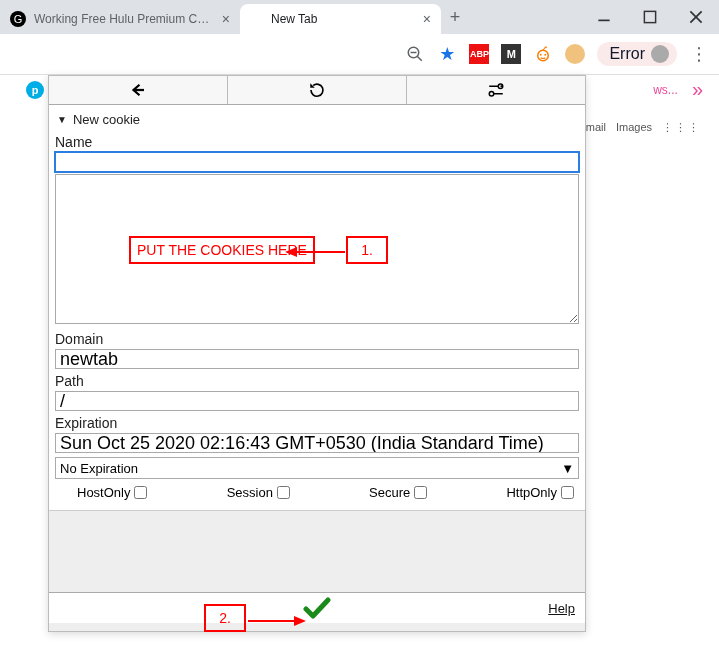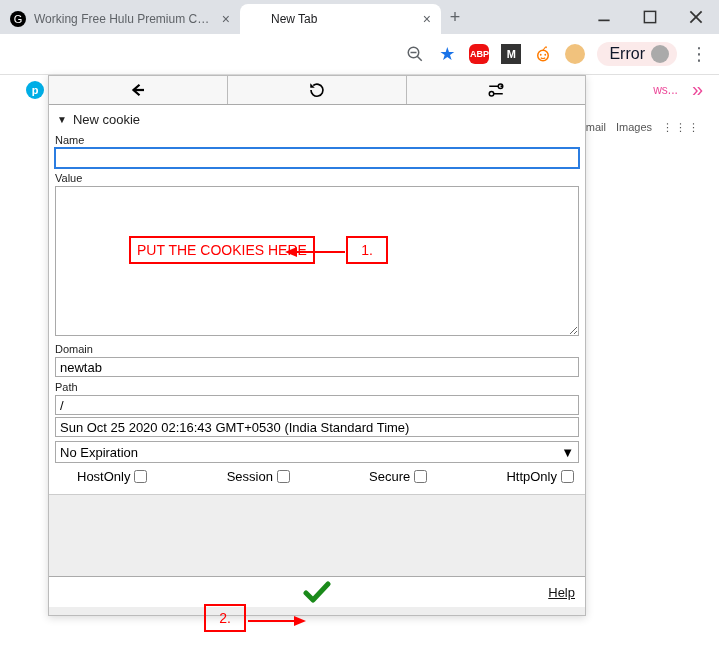--- a/index.html
+++ b/index.html
@@ -57,21 +57,21 @@
     align-items:center;
     justify-content:flex-end;
     gap:12px;
     padding: 0 10px;
     background:#fff;
     border-bottom:1px solid #e0e0e0;
   }
   .tb-icon { width:20px; height:20px; display:flex; align-items:center; justify-content:center;}
   .star { color:#1a73e8; font-size:18px;}
   .zoomout { color:#5f6368; font-size:18px;}
-  .abp { width:20px;height:20px;background:#e11;border-radius:6px;color:#fff;font-size:9px;font-weight:bold;display:flex;align-items:center;justify-content:center;}
+  .abp { width:20px;height:20px;background:#e11;border-radius:0;color:#fff;font-size:9px;font-weight:bold;display:flex;align-items:center;justify-content:center;}
   .msq { width:20px;height:20px;background:#333;color:#fff;font-size:11px;font-weight:bold;display:flex;align-items:center;justify-content:center;}
   .cookie-face { width:20px;height:20px;border-radius:50%;background:#f1c27d; position:relative;}
   .error-pill {
     display:flex; align-items:center; gap:6px;
     height:24px; padding:0 8px 0 12px;
     border-radius:14px;
     background: #fbeaea;
     color:#0f172a;
     font-size:16px;
   }
@@ -120,25 +120,25 @@
   }
   .ext-toolbar .seg:last-child { border-right:none;}
   .panel-body { padding: 4px 6px 6px 6px; }
   .collapse-row {
     display:flex; align-items:center; gap:6px;
     font-size:13px; color:#222;
     padding:3px 2px;
   }
   .collapse-row .tri { font-size:10px;}
   .field-block { margin-top:2px; }
-  .field-label { font-size:11px; color:#222; margin:4px 0 2px 0;}
+  .field-label { font-size:14px; color:#222; margin:4px 0 2px 0;}
   .field-input {
     width:100%; box-sizing:border-box;
     border:1px solid #a9a9a9; height:20px;
-    font-size:13px; padding:1px 4px;
+    font-size:18px; padding:1px 4px;
     font-family:inherit;
   }
   .field-input.focused { border:1px solid #2b7de1; outline:1px solid #2b7de1;}
   .field-textarea {
     width:100%; box-sizing:border-box;
     border:1px solid #a9a9a9;
     height:150px;
     resize:both;
     font-family:inherit; font-size:13px; padding:2px 4px;
   }
@@ -302,35 +302,35 @@
         <span class="tri">▼</span>
         <span>New cookie</span>
       </div>
 
       <div class="field-block">
         <div class="field-label">Name</div>
         <input class="field-input focused" value="" style="">
       </div>
 
       <div class="field-block">
-        <div class="field-label">Value</div>
         <textarea class="field-textarea" style=""></textarea>
       </div>
 
       <div class="field-block">
         <div class="field-label">Domain</div>
         <input class="field-input" value="newtab" style="">
       </div>
 
       <div class="field-block">
         <div class="field-label">Path</div>
         <input class="field-input" value="/" style="">
       </div>
 
       <div class="field-block">
+        <div class="field-label">Expiration</div>
         <input class="field-input" value="Sun Oct 25 2020 02:16:43 GMT+0530 (India Standard Time)" style="">
       </div>
 
       <div class="restriction">
         <span>No Expiration</span>
         <span>▼</span>
       </div>
 
       <div class="check-row">
         <label>

